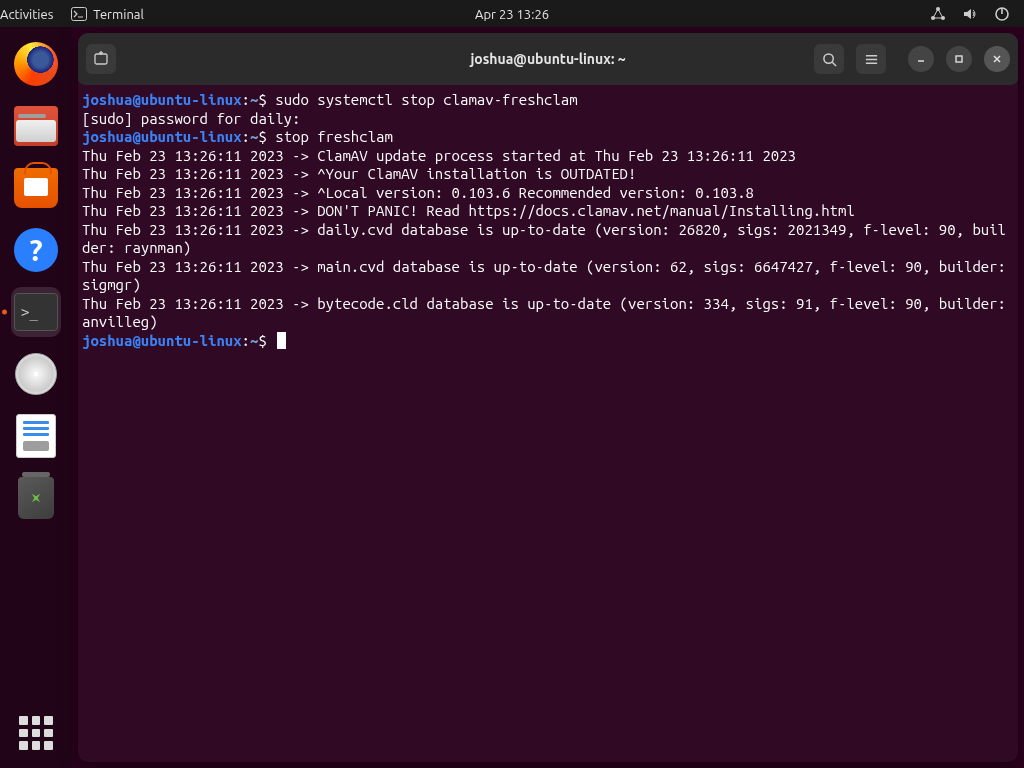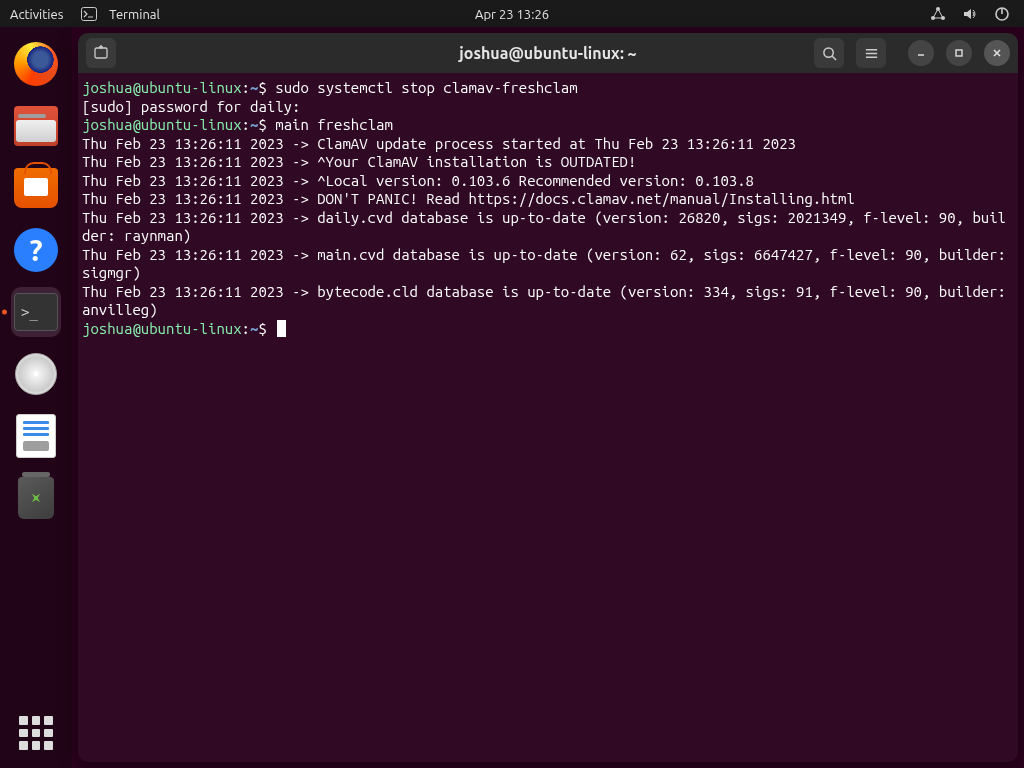--- a/index.html
+++ b/index.html
@@ -10,38 +10,38 @@
       background: #2c001e;
       overflow: hidden;
       position: relative;
     }
     .topbar {
       height: 27px;
       background: #1a1a1a;
       color: #e6e6e6;
       display: flex;
       align-items: center;
-      padding: 0 10px;
+      padding: 0 0;
       font-size: 13px;
       position: relative;
     }
     .topbar-left { display: flex; align-items: center; gap: 18px; }
     .topbar-center {
       position: absolute;
       left: 50%;
       transform: translateX(-50%);
     }
     .topbar-right {
       position: absolute;
       right: 14px;
       display: flex;
       align-items: center;
       gap: 16px;
     }
-    .topbar .app-ind { display: flex; align-items: center; gap: 12px; }
+    .topbar .app-ind { display: flex; align-items: center; gap: 6px; }
     .topbar svg { display: block; }
     .dock {
       position: absolute;
       left: 0;
       top: 27px;
       bottom: 0;
       width: 72px;
       background: rgba(20, 10, 15, 0.4);
       display: flex;
       flex-direction: column;
@@ -98,28 +98,29 @@
       width: 940px;
       height: 729px;
       background: #300a24;
       border-radius: 10px;
       overflow: hidden;
       box-shadow: 0 4px 18px rgba(0,0,0,0.5);
       display: flex;
       flex-direction: column;
     }
     .titlebar {
-      height: 40px;
+      height: 52px;
       background: #2b2b2b;
       display: flex;
       align-items: center;
       padding: 0 8px;
       color: #e6e6e6;
-      font-size: 16px;
+      font-size: 14px;
       position: relative;
+      border-radius: 7px;
     }
     .titlebar-title {
       position: absolute;
       left: 50%;
       transform: translateX(-50%);
       font-weight: bold;
     }
     .tb-left, .tb-right { display: flex; gap: 6px; }
     .tb-right { margin-left: auto; gap: 12px; align-items: center;}
     .icon-btn {
@@ -142,21 +143,21 @@
       flex: 1;
       padding: 6px 4px;
       font-family: "Ubuntu Mono", "DejaVu Sans Mono", monospace;
       font-size: 15px;
       line-height: 18.5px;
       color: #ffffff;
       white-space: pre-wrap;
       word-break: break-all;
       overflow: hidden;
     }
-    .user { color: #86efac; font-weight: normal;}
+    .user { color: #3b82f6; font-weight: bold;}
     .path { color: #729fcf; font-weight: bold;}
     .cursor {
       display: inline-block;
       width: 9px;
       height: 17px;
       background: #ffffff;
       vertical-align: text-top;
       margin-left: 2px;
     }
     
@@ -330,21 +331,21 @@
         <div class="icon-btn round close">
           <svg width="10" height="10" viewBox="0 0 10 10">
               <path d="M2 2l6 6M8 2l-6 6" stroke="#ddd" stroke-width="1.6"></path>
             </svg>
         </div>
       </div>
     </div>
   </div>
   <div class="terminal"><span class="user">joshua@ubuntu-linux</span><span>:</span><span class="path">~</span><span>$</span><span> sudo systemctl stop clamav-freshclam</span>
 <span>[sudo] password for daily:</span>
-<span class="user">joshua@ubuntu-linux</span><span>:</span><span class="path">~</span><span>$</span><span> main freshclam</span>
+<span class="user">joshua@ubuntu-linux</span><span>:</span><span class="path">~</span><span>$</span><span> stop freshclam</span>
 <span>Thu Feb 23 13:26:11 2023 -&gt; ClamAV update process started at Thu Feb 23 13:26:11 2023</span>
 <span>Thu Feb 23 13:26:11 2023 -&gt; ^Your ClamAV installation is OUTDATED!</span>
 <span>Thu Feb 23 13:26:11 2023 -&gt; ^Local version: 0.103.6 Recommended version: 0.103.8</span>
 <span>Thu Feb 23 13:26:11 2023 -&gt; DON'T PANIC! Read https://docs.clamav.net/manual/Installing.html</span>
 <span>Thu Feb 23 13:26:11 2023 -&gt; daily.cvd database is up-to-date (version: 26820, sigs: 2021349, f-level: 90, builder: raynman)</span>
 <span>Thu Feb 23 13:26:11 2023 -&gt; main.cvd database is up-to-date (version: 62, sigs: 6647427, f-level: 90, builder: sigmgr)</span>
 <span>Thu Feb 23 13:26:11 2023 -&gt; bytecode.cld database is up-to-date (version: 334, sigs: 91, f-level: 90, builder: anvilleg)</span>
 <span class="user">joshua@ubuntu-linux</span><span>:</span><span class="path">~</span><span>$</span> <span class="cursor"></span></div>
 </div>
 

